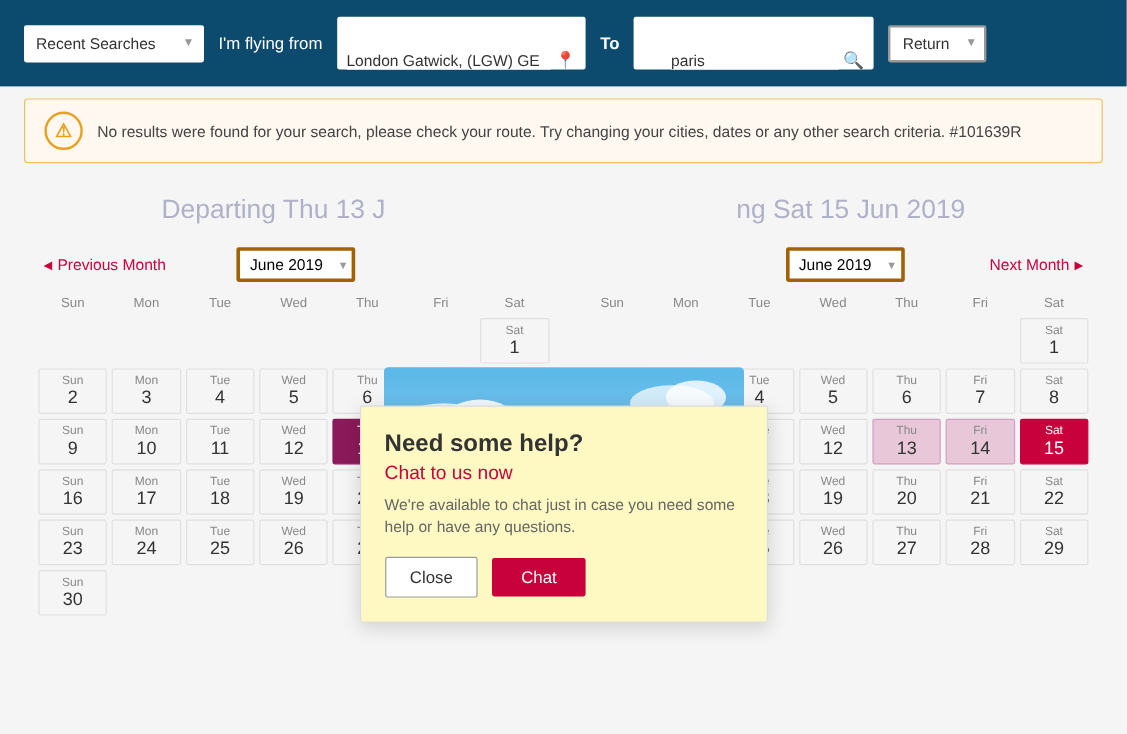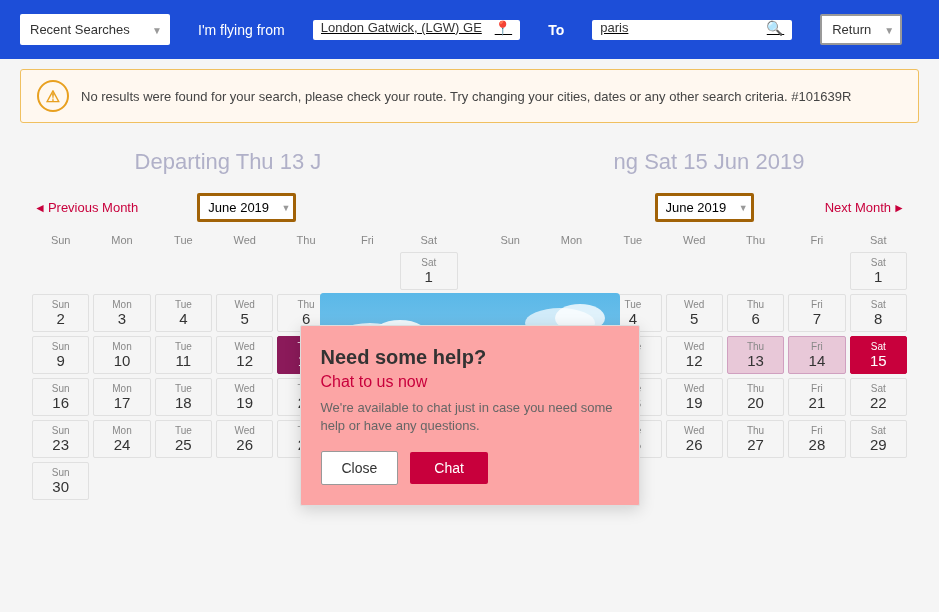--- a/index.html
+++ b/index.html
@@ -1,24 +1,24 @@
 <!DOCTYPE html>
 <html><head>
   <meta charset="utf-8">
   <style>
     * { box-sizing: border-box; margin: 0; padding: 0; }
     body { font-family: Arial, sans-serif; background: #f5f5f5; width: 939px; min-height: 612px; overflow: hidden; }
 
     
     .header {
-      background: #1d4ed8;
+      background: #0c4a6e;
       padding: 14px 20px;
       display: flex;
       align-items: center;
-      gap: 28px;
+      gap: 12px;
     }
     .recent-searches-select {
       background: white;
       border: none;
       padding: 8px 28px 8px 10px;
       font-size: 13px;
       color: #333;
       appearance: none;
       -webkit-appearance: none;
       cursor: pointer;
@@ -41,27 +41,26 @@
       pointer-events: none;
     }
     .flying-label {
       color: white;
       font-size: 14px;
       white-space: nowrap;
     }
     .header-input-wrapper {
       position: relative;
       display: inline-flex;
-      align-items: flex-start;
+      align-items: flex-end;
       background: white;
       border-radius: 2px;
       padding: 0 8px;
       min-width: 200px;
-      height: 20px;
-      text-decoration: underline;
+      height: 44px;
     }
     .header-input-wrapper input {
       border: none;
       outline: none;
       font-size: 13px;
       color: #333;
       flex: 1;
       min-width: 0;
     }
     .pin-icon { color: #c8003c; font-size: 14px; margin-left: 4px; }
@@ -144,21 +143,21 @@
       height: 100%;
     }
 
     
     .help-popup {
       position: absolute;
       top: 192px;
       left: 50%;
       transform: translateX(-50%);
       width: 340px;
-      background: #fca5a5;
+      background: #fef9c3;
       border: 1px solid #ddd;
       box-shadow: 0 4px 16px rgba(0,0,0,0.15);
       padding: 20px;
       z-index: 20;
       border-radius: 2px;
     }
     .help-title {
       font-size: 20px;
       color: #333;
       font-weight: bold;
@@ -330,21 +329,21 @@
       <option>Recent Searches</option>
     </select>
   </div>
   <span class="flying-label">I'm flying from</span>
   <div class="header-input-wrapper">
     <input type="text" style="width: 170px;" value="London Gatwick, (LGW) GE">
     <span class="pin-icon">📍</span>
   </div>
   <span class="to-label">To</span>
   <div class="header-input-wrapper">
-    <input type="text" style="width: 80px;" value="paris">
+    <input type="text" style="width: 80px; margin-left: 23px;" value="paris">
     <span class="pin-icon">🔍</span>
   </div>
   <div class="select-wrapper">
     <select class="return-select">
       <option>Return</option>
     </select>
   </div>
 </div>
 
 <div class="alert-bar">

